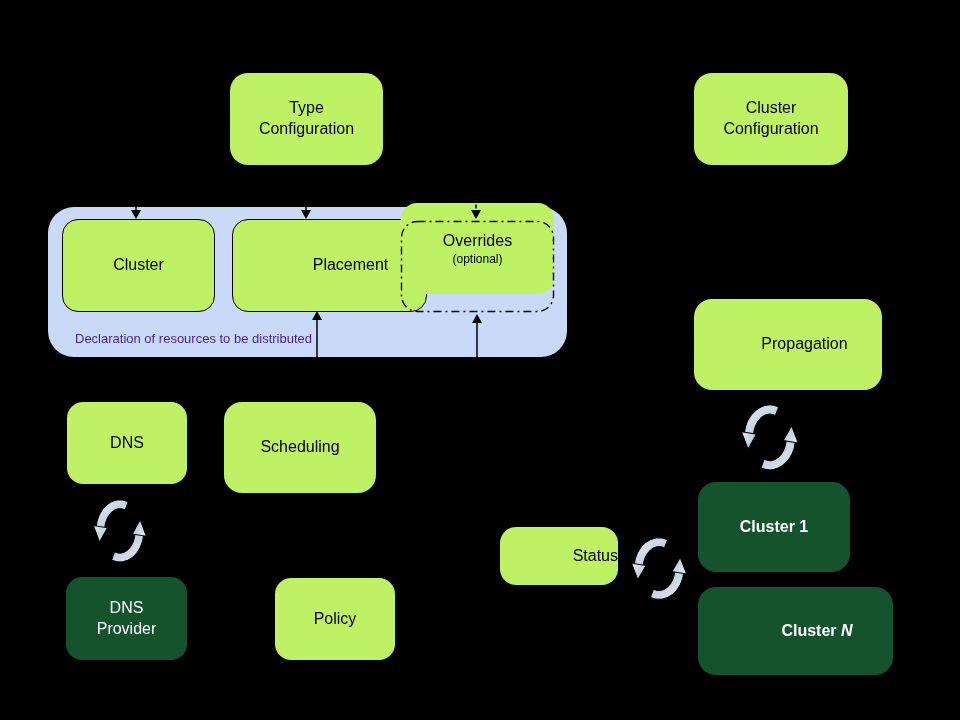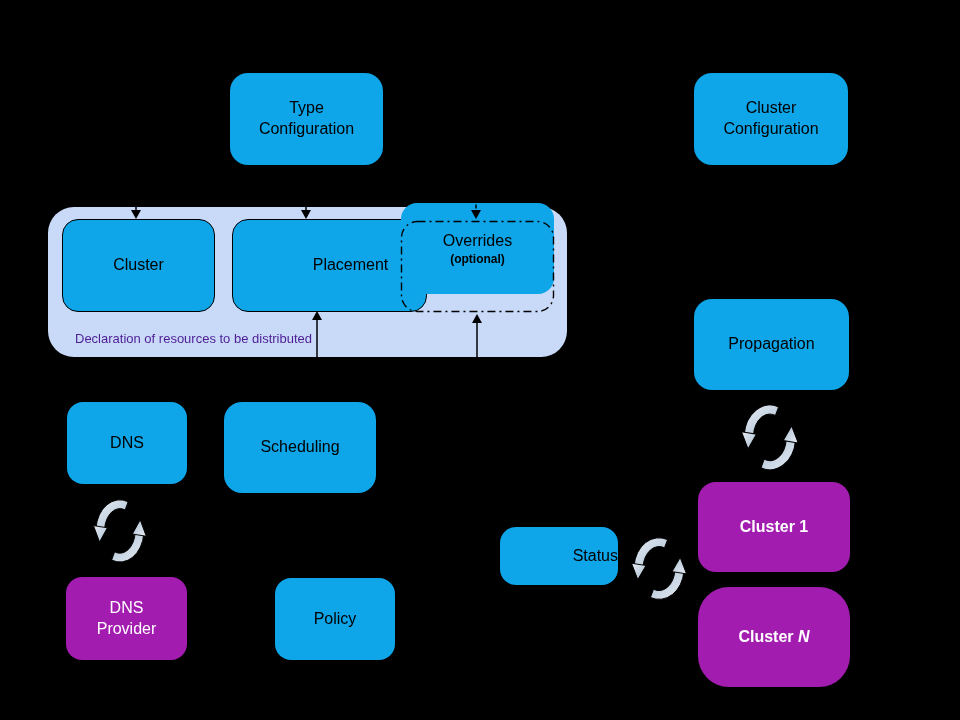--- a/index.html
+++ b/index.html
@@ -6,33 +6,33 @@
   body{
     width:960px;height:720px;position:relative;overflow:hidden;
     background:#000000;
     font-family:"Liberation Sans", sans-serif;
   }
   .node{
     position:absolute;display:flex;flex-direction:column;
     align-items:center;justify-content:center;text-align:center;
     font-size:16px;line-height:1.3;color:#000;white-space:pre-line;
   }
-  .light{background:#0ea5e9;border-radius:16px;}
-  .blue{background:#a21caf;color:#ffffff;border-radius:16px;}
+  .light{background:#bef264;border-radius:16px;}
+  .blue{background:#14532d;color:#ffffff;border-radius:16px;}
   .bordered{border:1.2px solid #000;}
   .bold{font-weight:bold;}
   .group{
     position:absolute;left:48px;top:207px;width:519px;height:150px;
     background:#c9daf8;border-radius:26px;
   }
   .caption{
     position:absolute;left:27px;top:124px;
     font-size:13px;color:#4c1d95;white-space:nowrap;
   }
-  .note{font-size:12px;line-height:1.2;font-weight:bold;}
+  .note{font-size:12px;line-height:1.2;}
   em{font-style:italic;font-weight:inherit;}
   svg.overlay{
     position:absolute;left:0;top:0;width:960px;height:720px;
     z-index:10;pointer-events:none;
   }
 </style>
 </head>
 <body>
 
 <div class="node light" style="left:230px;top:73px;width:153px;height:92px;border-radius:18px;">
@@ -72,33 +72,33 @@
 
 <div class="node blue" style="left:66px;top:577px;width:121px;height:83px;">
   <span>DNS
 Provider</span>
 </div>
 
 <div class="node light" style="left:247px;top:578px;width:120px;height:82px;margin-left:28px;">
   <span>Policy</span>
 </div>
 
-<div class="node light" style="left:694px;top:299px;width:155px;height:91px;border-radius:18px;">
+<div class="node light" style="left:694px;top:299px;width:155px;height:91px;border-radius:18px;padding-left:33px;">
   <span>Propagation</span>
 </div>
 
 <div class="node light" style="left:500px;top:527px;width:118px;height:58px;align-items:flex-end;">
   <span>Status</span>
 </div>
 
 <div class="node blue bold" style="left:698px;top:482px;width:152px;height:90px;border-radius:18px;">
   <span>Cluster 1</span>
 </div>
 
-<div class="node blue bold" style="left:698px;top:587px;width:152px;height:100px;border-radius:31px;">
+<div class="node blue bold" style="left:698px;top:587px;width:152px;height:88px;border-radius:18px;padding-left:43px;">
   <span><span>Cluster </span><em>N</em></span>
 </div>
 
 <svg class="overlay" viewBox="0 0 960 720">
   <defs>
     <linearGradient id="syncGrad" x1="0" y1="0" x2="1" y2="1">
       <stop offset="0" stop-color="#e8eef6"></stop>
       <stop offset="1" stop-color="#a9bccf"></stop>
     </linearGradient>
     <g id="sync-half">

